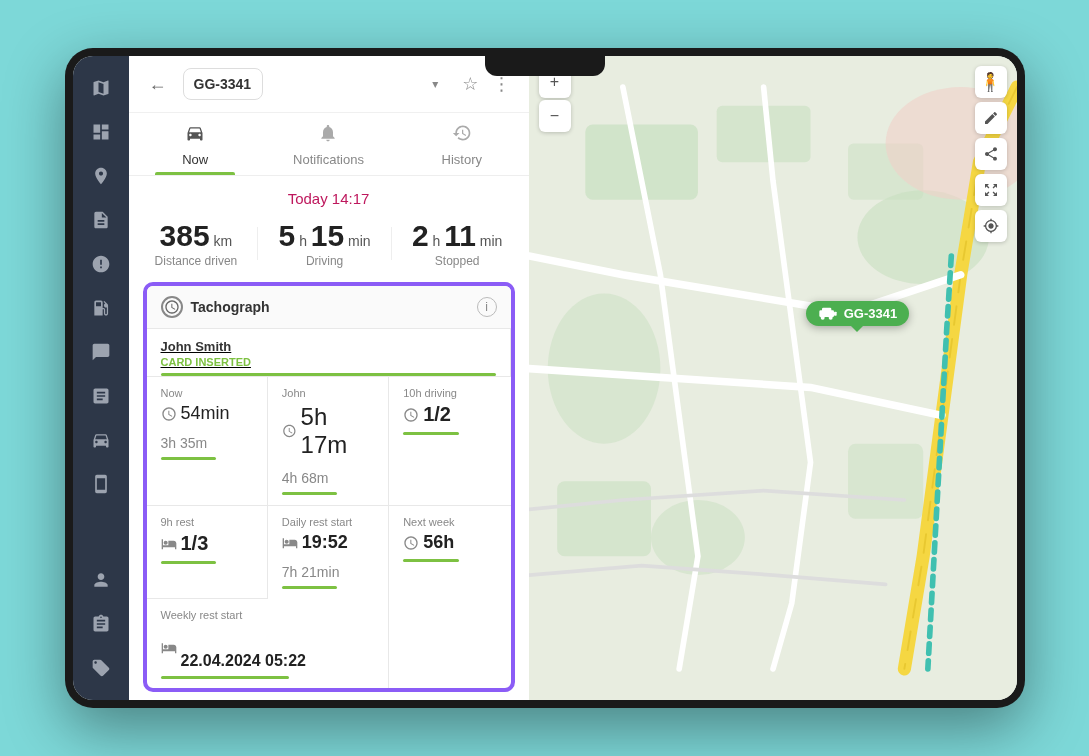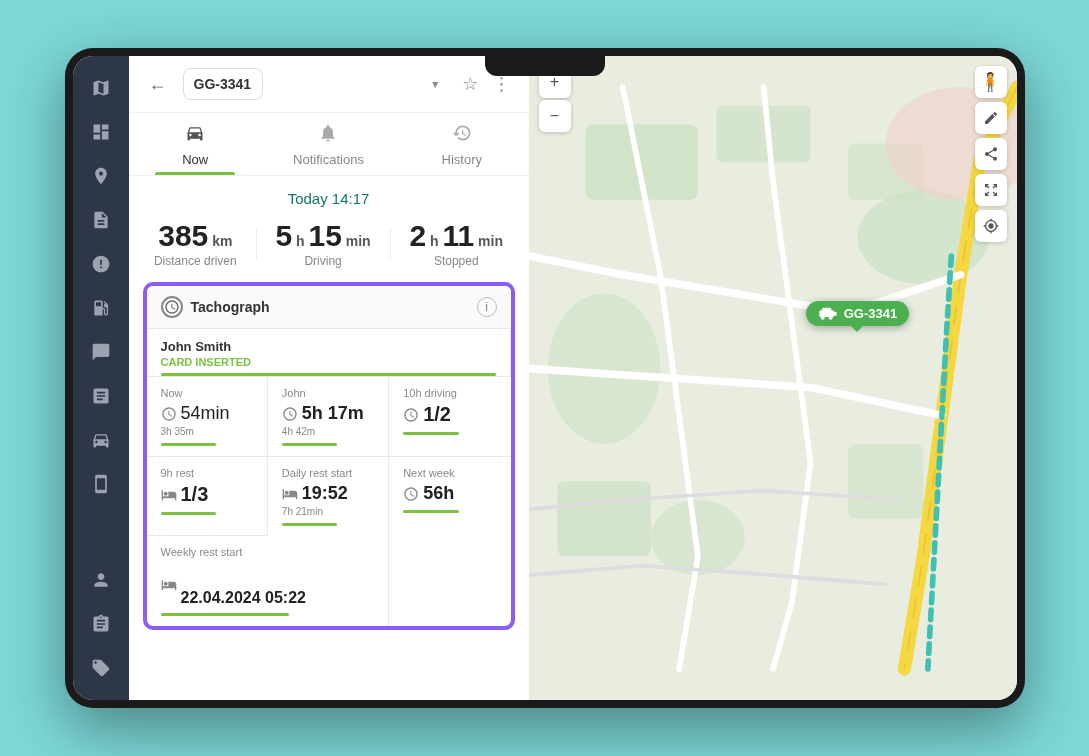--- a/index.html
+++ b/index.html
@@ -193,21 +193,21 @@
 
     .tab-label {
       font-size: 13px;
     }
 
     
     .stats-header {
       text-align: center;
       padding: 14px 16px 8px;
       font-size: 15px;
-      color: #0f766e;
+      color: #be185d;
       font-weight: 500;
     }
 
     .stats-row {
       display: flex;
       justify-content: space-around;
       padding: 4px 16px 14px;
     }
 
     .stat-item {
@@ -216,21 +216,21 @@
 
     .stat-value {
       font-size: 30px;
       font-weight: 700;
       color: #222;
       line-height: 1.1;
     }
 
     .stat-value .unit {
       font-size: 14px;
-      font-weight: 700;
+      font-weight: 400;
       color: #555;
     }
 
     .stat-label {
       font-size: 12px;
       color: #888;
       margin-top: 2px;
     }
 
     
@@ -268,20 +268,21 @@
       align-items: center;
       justify-content: center;
       font-size: 10px;
       color: #666;
     }
 
     
     .drivers-row {
       display: flex;
       border-bottom: 1px solid #e8e8e8;
+      text-decoration: underline;
     }
 
     .driver-cell {
       flex: 1;
       padding: 10px 14px 8px;
       position: relative;
     }
 
     .driver-cell:first-child {
       border-right: 1px solid #e8e8e8;
@@ -349,23 +350,23 @@
       height: 16px;
       fill: #888;
     }
 
     .tacho-cell-value .fraction {
       font-size: 14px;
       font-weight: 700;
     }
 
     .tacho-cell-sub {
-      font-size: 10px;
+      font-size: 14px;
       color: #888;
-      margin-top: 2px;
+      margin-top: 11px;
     }
 
     .tacho-cell-underline {
       height: 3px;
       background: #7dc142;
       border-radius: 2px;
       margin-top: 6px;
       width: 60%;
     }
 
@@ -658,23 +659,23 @@
               <div class="tacho-cell-sub">3h 35m</div>
               <div class="tacho-cell-underline"></div>
             </div>
 
             <div class="tacho-cell">
               <div class="tacho-cell-label">John</div>
               <div class="tacho-cell-value">
                 <svg viewBox="0 0 24 24">
                     <path d="M11.99 2C6.47 2 2 6.48 2 12s4.47 10 9.99 10C17.52 22 22 17.52 22 12S17.52 2 11.99 2zM12 20c-4.42 0-8-3.58-8-8s3.58-8 8-8 8 3.58 8 8-3.58 8-8 8zm.5-13H11v6l5.25 3.15.75-1.23-4.5-2.67V7z"></path>
                   </svg>
-                <span style="font-size:18px;font-weight:700;">5h 17m</span>
+                <span style="font-size:24px;font-weight:400;">5h 17m</span>
               </div>
-              <div class="tacho-cell-sub">4h 42m</div>
+              <div class="tacho-cell-sub">4h 68m</div>
               <div class="tacho-cell-underline"></div>
             </div>
 
             <div class="tacho-cell">
               <div class="tacho-cell-label">10h driving</div>
               <div class="tacho-cell-value">
                 <svg viewBox="0 0 24 24">
                     <path d="M11.99 2C6.47 2 2 6.48 2 12s4.47 10 9.99 10C17.52 22 22 17.52 22 12S17.52 2 11.99 2zM12 20c-4.42 0-8-3.58-8-8s3.58-8 8-8 8 3.58 8 8-3.58 8-8 8zm.5-13H11v6l5.25 3.15.75-1.23-4.5-2.67V7z"></path>
                   </svg>
                 <span class="fraction" style="font-size:20px;font-weight:700;">1/2</span>

